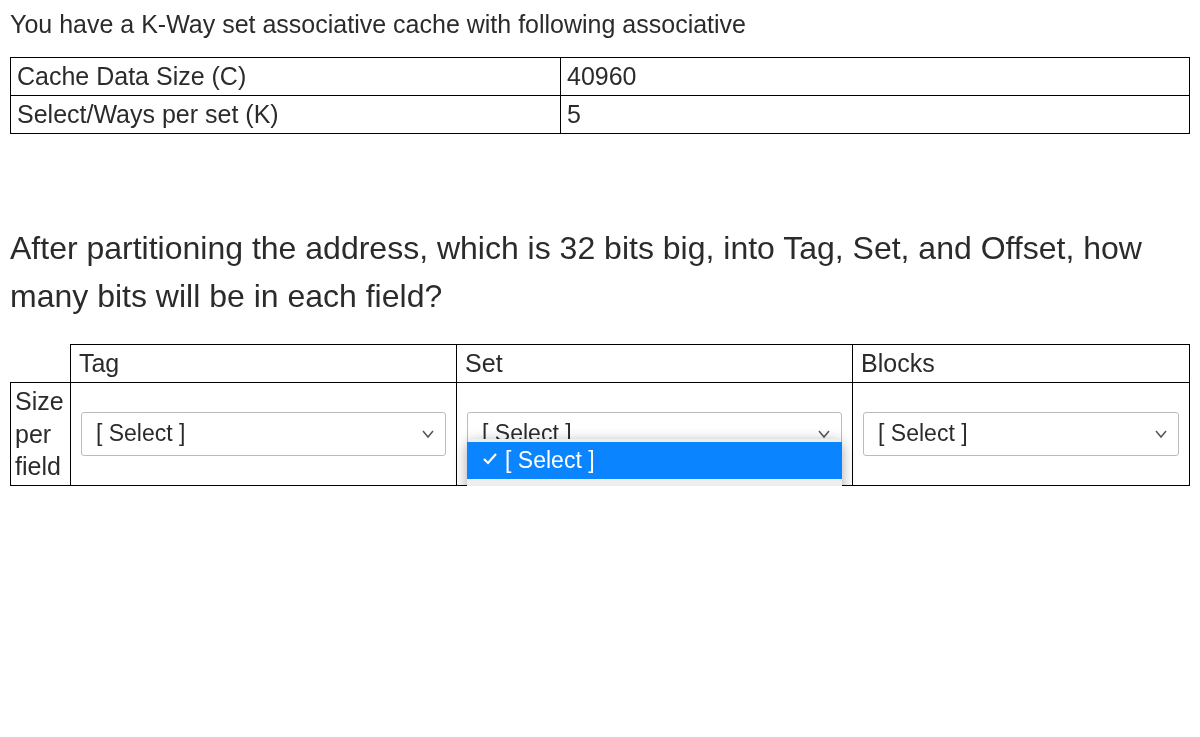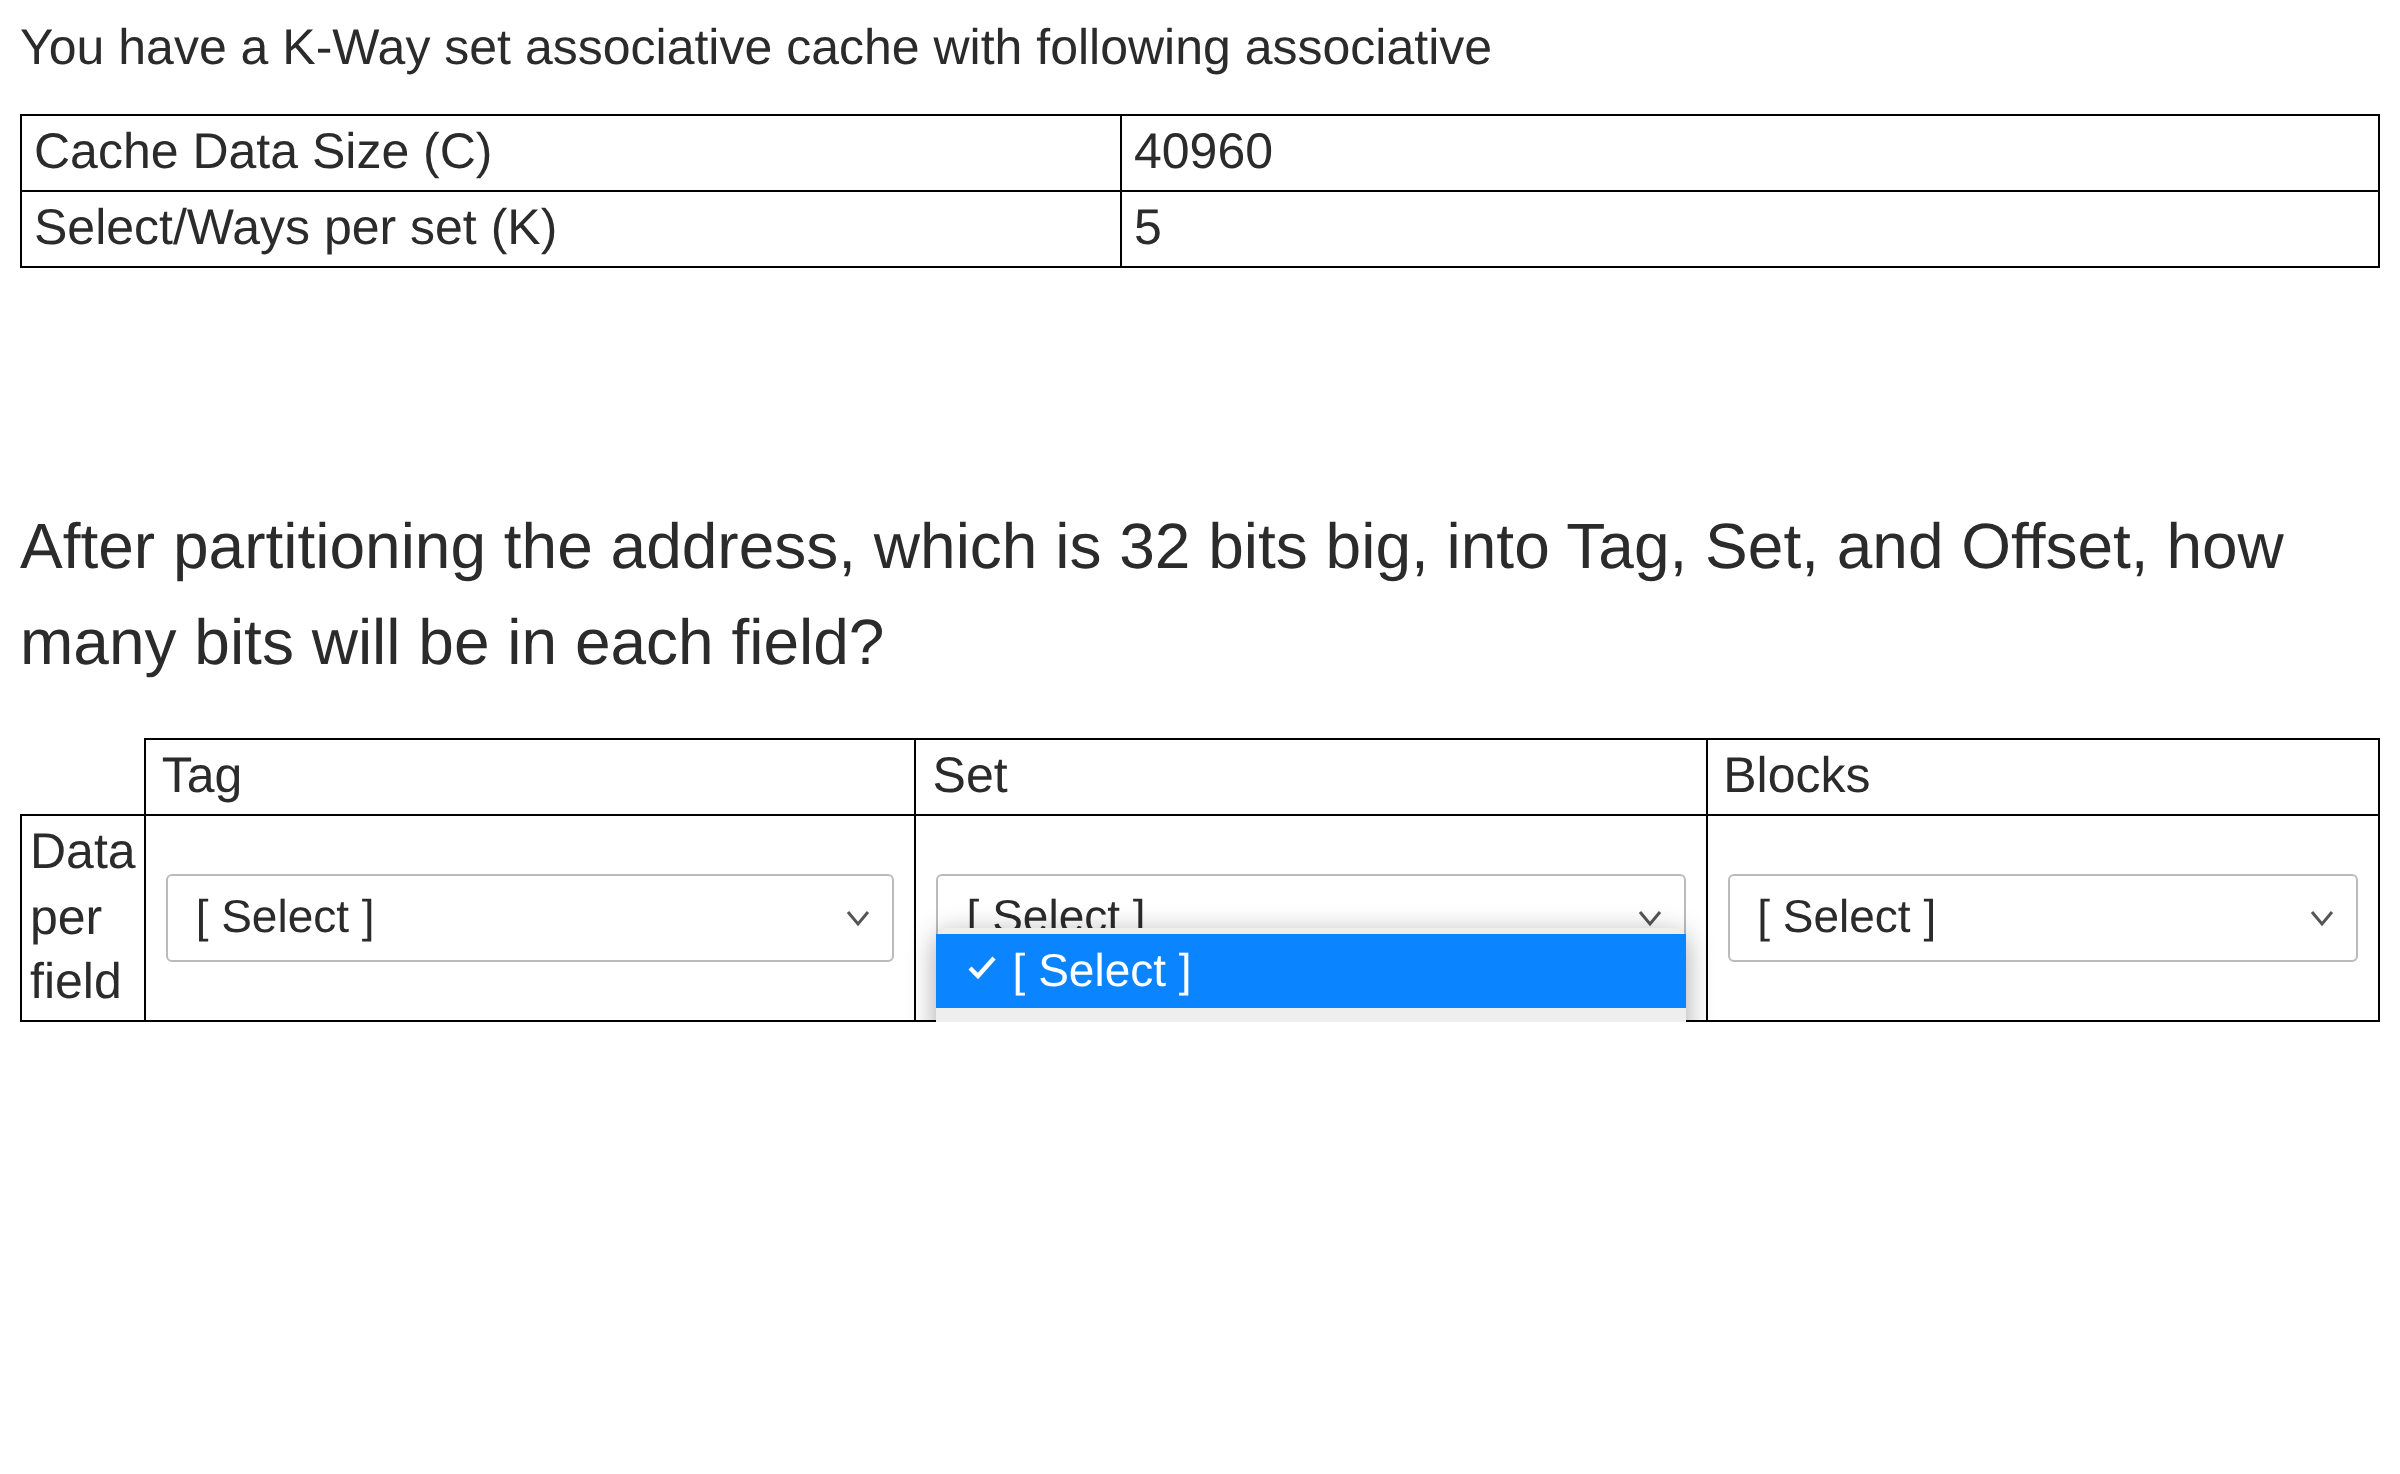--- a/index.html
+++ b/index.html
@@ -15,21 +15,21 @@
       width: 1200px;
       position: relative;
     }
     .intro-text {
       margin-bottom: 18px;
       font-size: 25px;
     }
     .param-table {
       width: 100%;
       border-collapse: collapse;
-      margin-bottom: 115px;
+      margin-bottom: 90px;
     }
     .param-table td {
       border: 1px solid #000;
       padding: 4px 6px;
       font-size: 25px;
       vertical-align: middle;
     }
     .param-table td:first-child {
       width: 550px;
     }
@@ -153,21 +153,21 @@
       <th class="corner-cell"></th>
       <th class="header-cell col-tag">Tag</th>
       <th class="header-cell col-set">Set</th>
       <th class="header-cell col-offset">Blocks</th>
     </tr>
   </thead>
   <tbody>
     <tr>
       <td class="row-header">
         <div>
-            <div>Data</div>
+            <div>Size</div>
             <div>per</div>
             <div>field</div>
           </div>
       </td>
       <td class="select-cell col-tag">
         <div class="select-control">
           <span>[ Select ]</span>
           <span class="chevron">
             <svg width="14" height="14" viewBox="0 0 14 14">
                 <path d="M2 4 L7 10 L12 4" fill="none" stroke="#555" stroke-width="1.5"></path>

